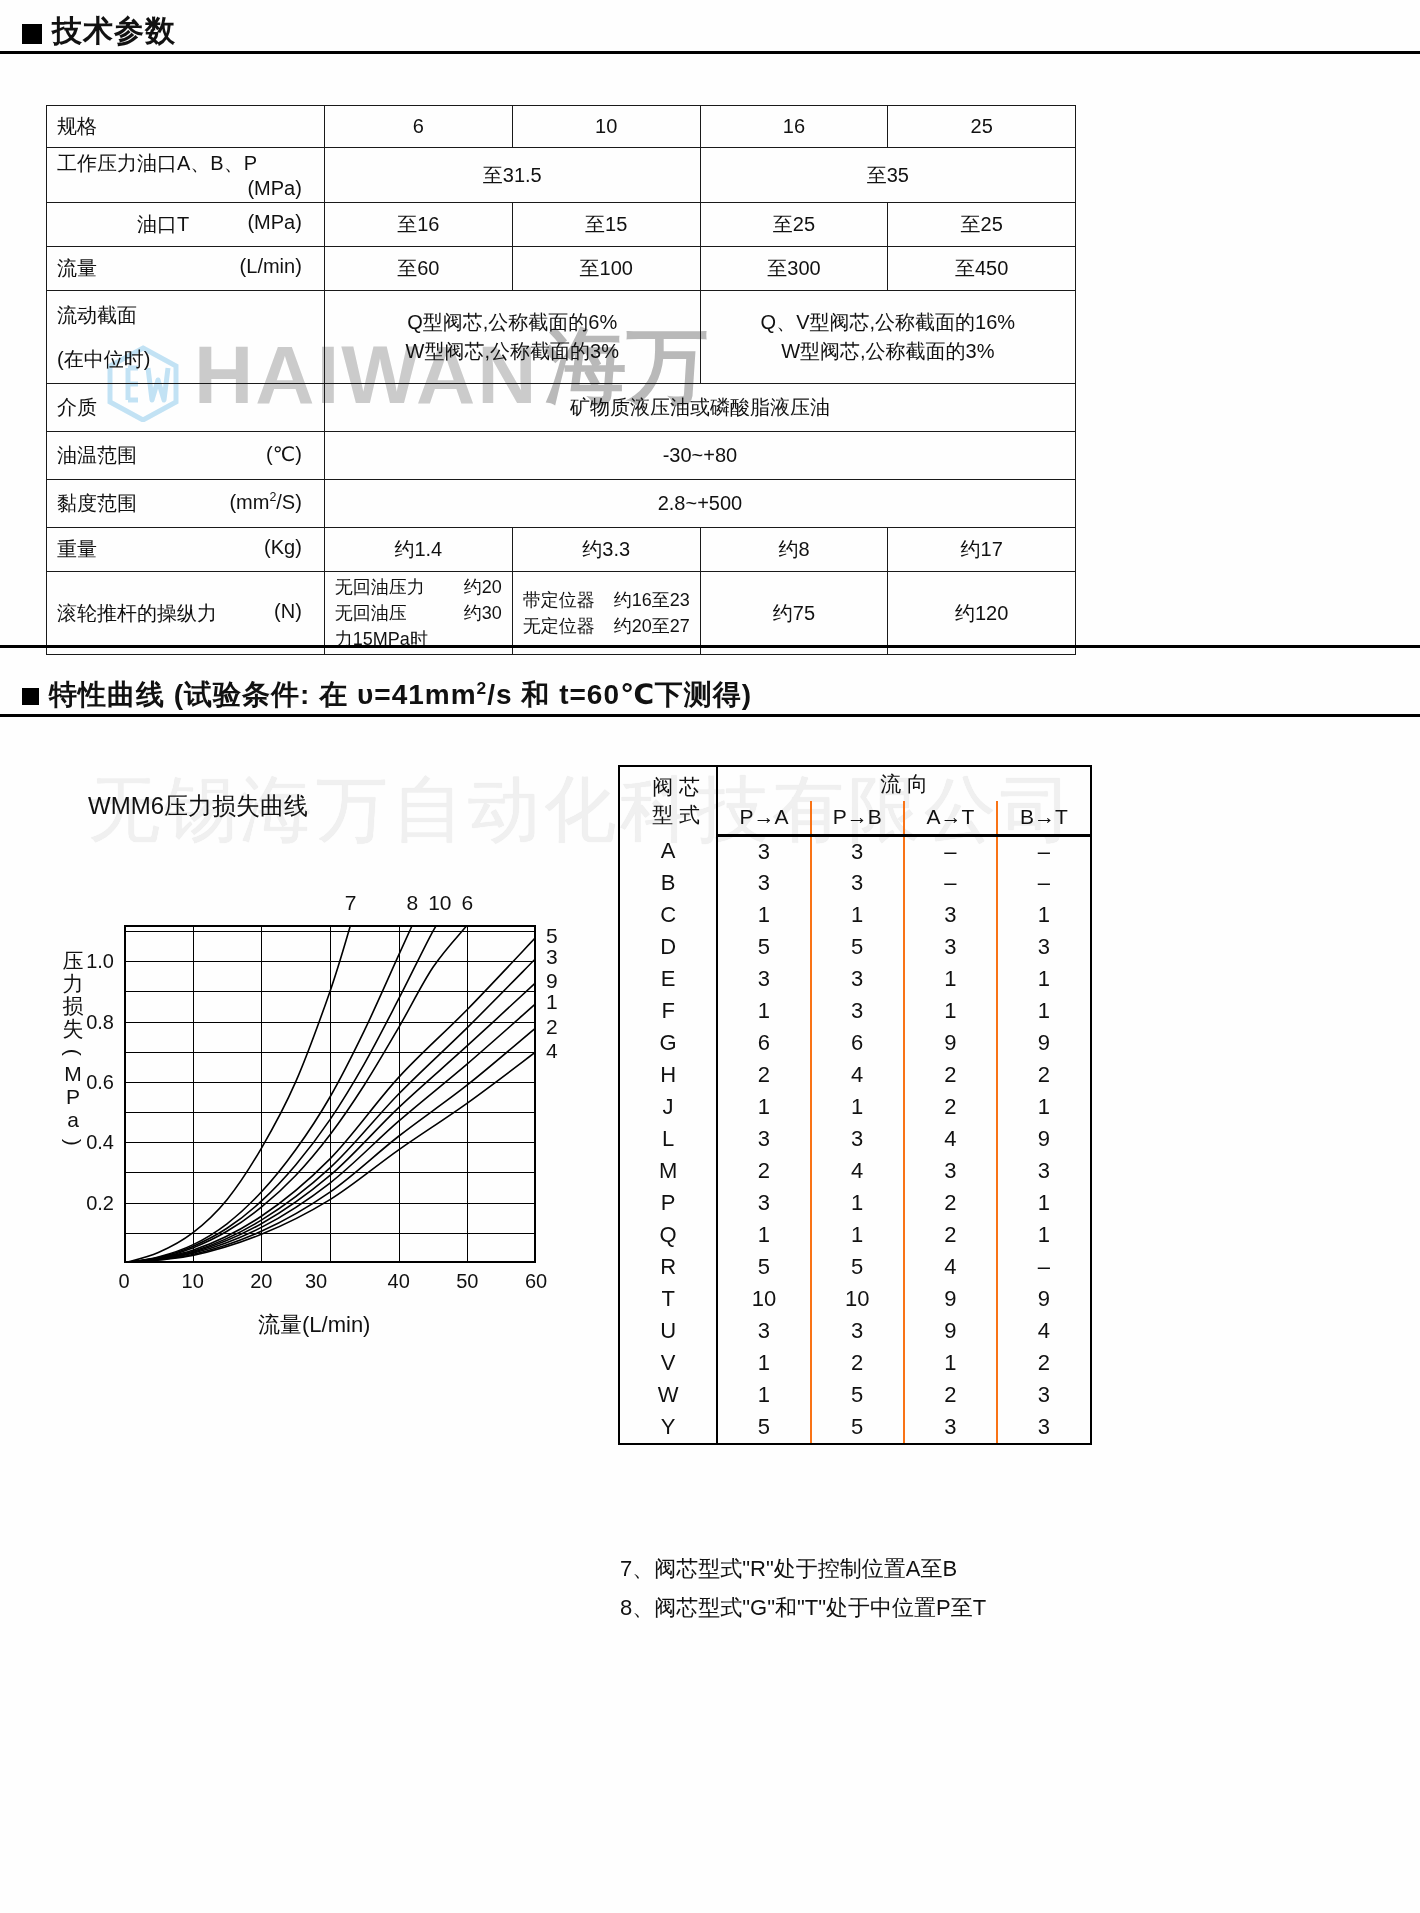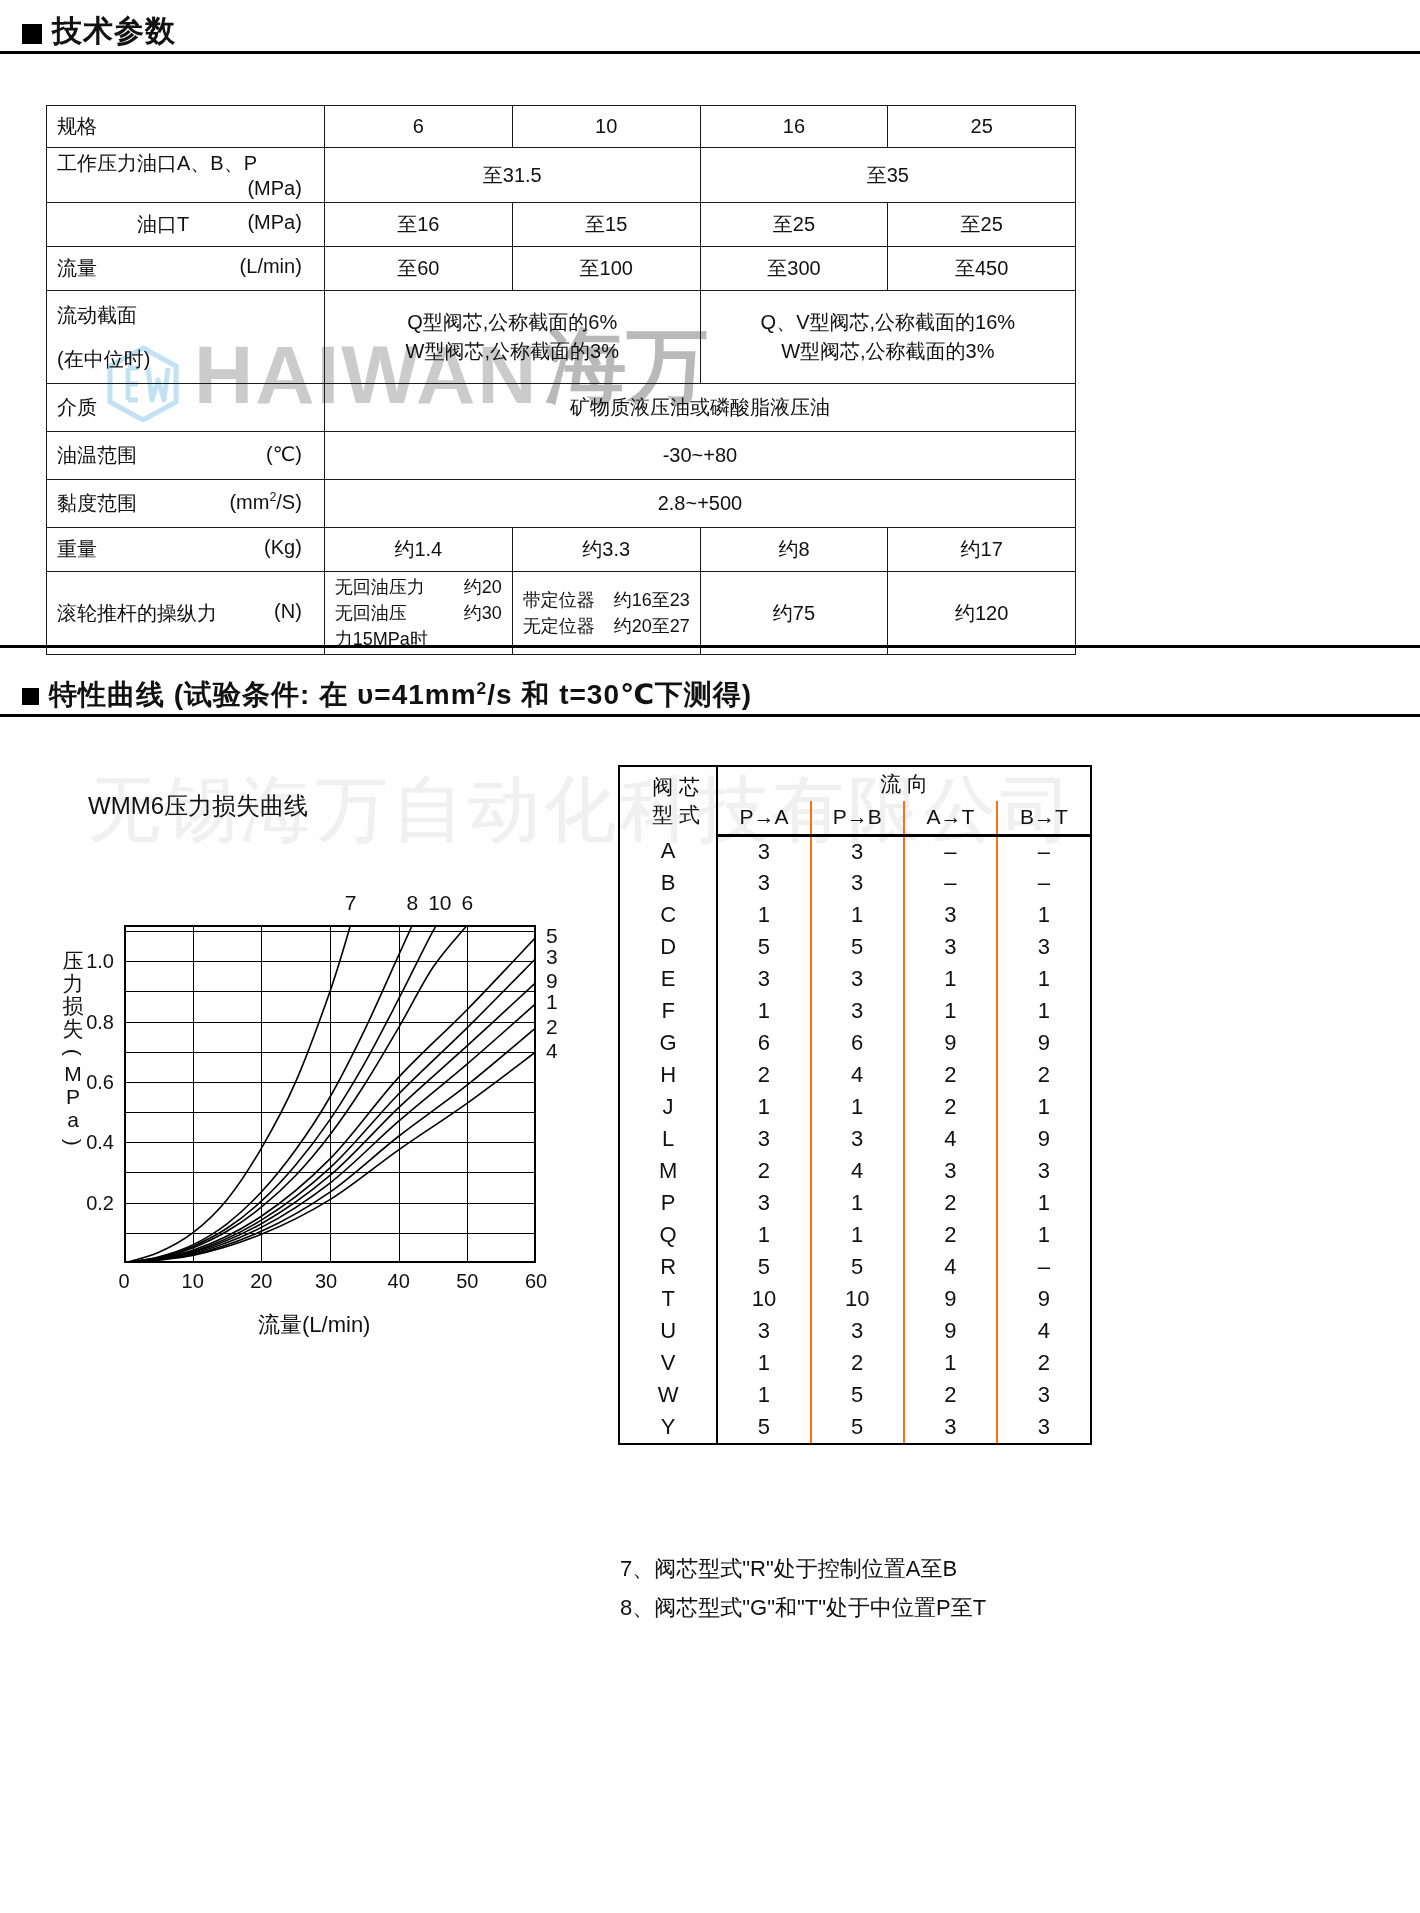--- a/index.html
+++ b/index.html
@@ -378,21 +378,21 @@
             </div>
         </td>
         <td>约75</td>
         <td>约120</td>
       </tr>
     </tbody>
   </table>
 
   <div class="sec-head" id="sec-curve">
     <span class="bullet"></span>
-    <span class="sec-title"><span>特性曲线 (试验条件: 在 υ=41mm</span><span class="sup">2</span><span>/s 和 t=30℃下测得)</span></span>
+    <span class="sec-title"><span>特性曲线 (试验条件: 在 υ=41mm</span><span class="sup">2</span><span>/s 和 t=60℃下测得)</span></span>
   </div>
 
   <div class="wm" id="wm-company">无锡海万自动化科技有限公司</div>
 
   <div id="chart-area">
     <div id="chart-title">WMM6压力损失曲线</div>
 
     <div id="yaxis-title">
       <span class="vchar">压</span>
         <span class="vchar">力</span>
@@ -444,21 +444,21 @@
         <div class="gl-v" style="left: 274.667px;"></div>
         <div class="gl-v" style="left: 343.333px;"></div>
         <div class="ylab" style="top: 277.643px;">0.2</div>
         <div class="ylab" style="top: 217.286px;">0.4</div>
         <div class="ylab" style="top: 156.929px;">0.6</div>
         <div class="ylab" style="top: 96.5714px;">0.8</div>
         <div class="ylab" style="top: 36.2143px;">1.0</div>
         <div class="xlab" style="left: 0px;">0</div>
         <div class="xlab" style="left: 68.6667px;">10</div>
         <div class="xlab" style="left: 137.333px;">20</div>
-        <div class="xlab" style="left: 202px; text-align: right;">30</div>
+        <div class="xlab" style="left: 192px; text-align: right;">30</div>
         <div class="xlab" style="left: 274.667px;">40</div>
         <div class="xlab" style="left: 343.333px;">50</div>
         <div class="xlab" style="left: 412px;">60</div>
         <div class="curve-top-label" style="left: 226.6px; top: -34px;">7</div>
         <div class="curve-top-label" style="left: 288.4px; top: -34px;">8</div>
         <div class="curve-top-label" style="left: 315.867px; top: -34px;">10</div>
         <div class="curve-top-label" style="left: 343.333px; top: -34px;">6</div>
         <div class="curve-right-label" style="left: 422px; top: -0.928571px;">5</div>
         <div class="curve-right-label" style="left: 422px; top: 20.1964px;">3</div>
         <div class="curve-right-label" style="left: 422px; top: 44.3393px;">9</div>

